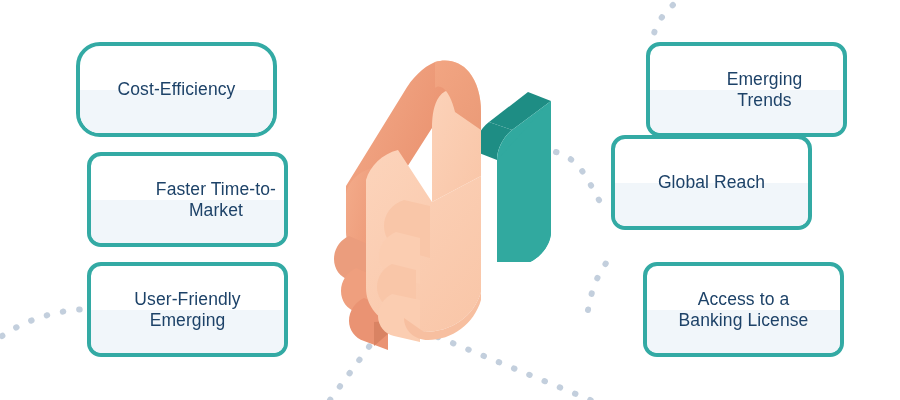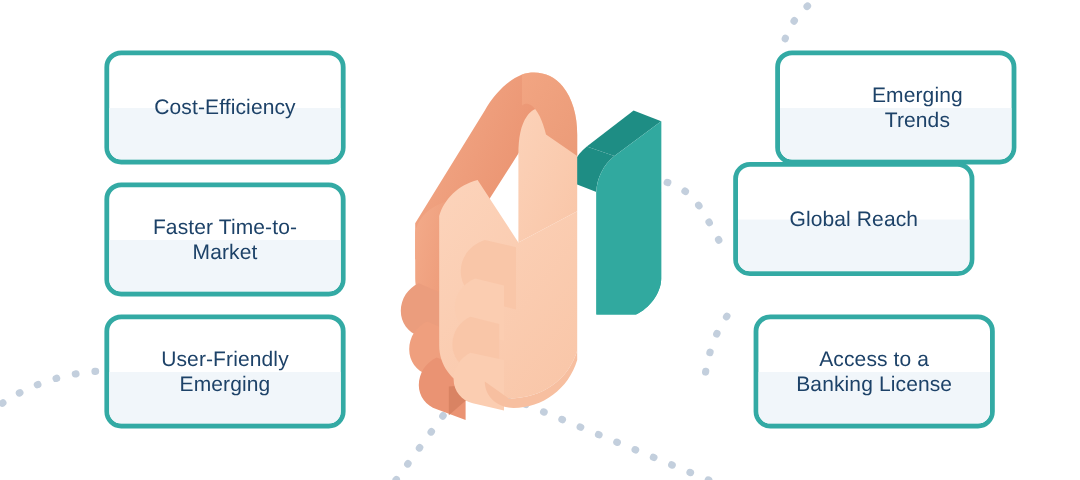--- a/index.html
+++ b/index.html
@@ -67,27 +67,27 @@
     font-size: 17.5px;
     line-height: 21px;
     font-weight: 400;
     text-align: center;
     letter-spacing: 0.1px;
     padding: 0 8px;
     white-space: pre-line;
   }
 
   
-  #node-cost-efficiency     { left: 87px;  top: 42px;  }
-  #node-faster-time         { left: 87px;  top: 152px; }
+  #node-cost-efficiency     { left: 76px;  top: 42px; border-radius: 24px;  }
+  #node-faster-time         { left: 87px;  top: 152px; justify-content: flex-end; }
   #node-user-friendly       { left: 87px;  top: 262px; }
   
   #node-emerging-trends     { left: 646px; top: 42px; padding-left: 36px;  }
   #node-global-reach        { left: 611px; top: 135px; }
-  #node-banking-license     { left: 628px; top: 262px; }
+  #node-banking-license     { left: 643px; top: 262px; }
 </style>
 </head>
 <body>
 
 <div id="stage">
 
   <svg id="connectors" viewBox="0 0 900 400">
     <g fill="none" stroke="#c3cfdd" stroke-width="6" stroke-linecap="round" stroke-dasharray="0.5 16">
 
       <path d="M 700 -14 C 664 6 648 30 654 52"></path>

